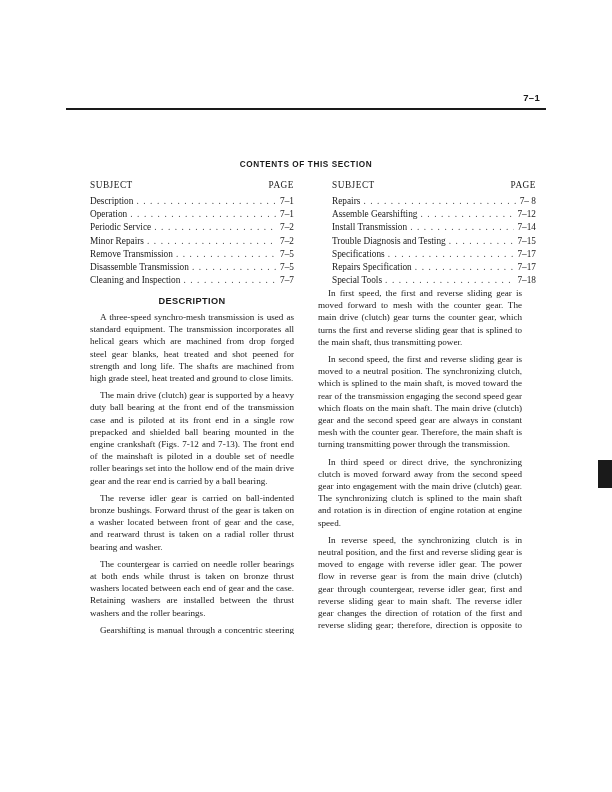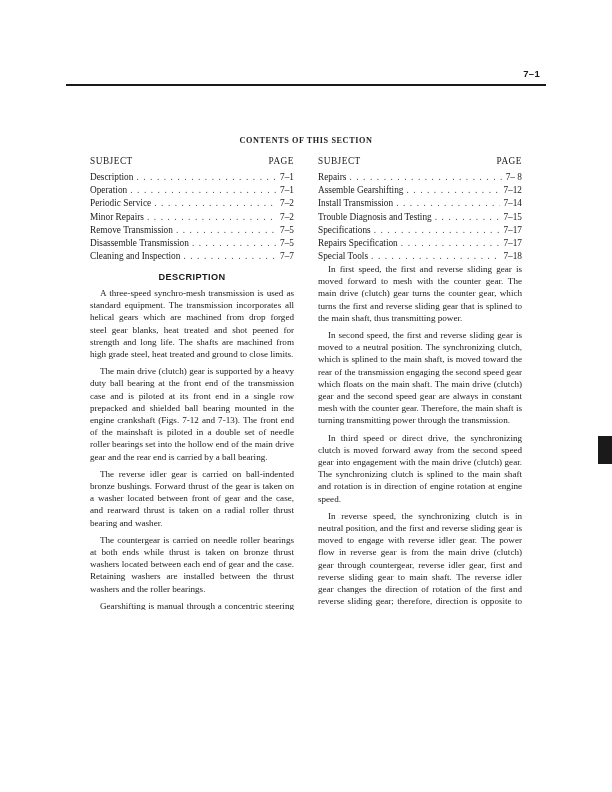--- a/index.html
+++ b/index.html
@@ -8,20 +8,21 @@
     background: #ffffff;
   }
   .page {
     position: relative;
     width: 612px;
     height: 610px;
     background: #ffffff;
     font-family: "Liberation Serif", serif;
     color: #1a1a1a;
     overflow: hidden;
+    margin-top: 24px;
   }
   .page-number {
     position: absolute;
     top: 68px;
     right: 72px;
     font-family: "Liberation Sans", sans-serif;
     font-size: 9.5px;
     font-weight: bold;
     letter-spacing: 0.3px;
   }
@@ -43,33 +44,32 @@
     font-weight: bold;
     font-size: 17.5px;
     letter-spacing: 0.2px;
   }
   .contents-head {
     position: absolute;
     top: 136px;
     left: 0;
     right: 0;
     text-align: center;
-    font-family: Liberation Serif, serif;
+    font-family: Liberation Sans, sans-serif;
     font-weight: bold;
     font-size: 8.2px;
     letter-spacing: 0.6px;
   }
   .toc {
     position: absolute;
     top: 156px;
     left: 90px;
     width: 432px;
     display: flex;
-    gap: 20px;
-    justify-content: space-between;
+    gap: 38px;
   }
   .toc-col {
     width: 204px;
   }
   .toc-head {
     display: flex;
     justify-content: space-between;
     font-family: "Liberation Serif", serif;
     font-size: 9.3px;
     letter-spacing: 0.5px;

